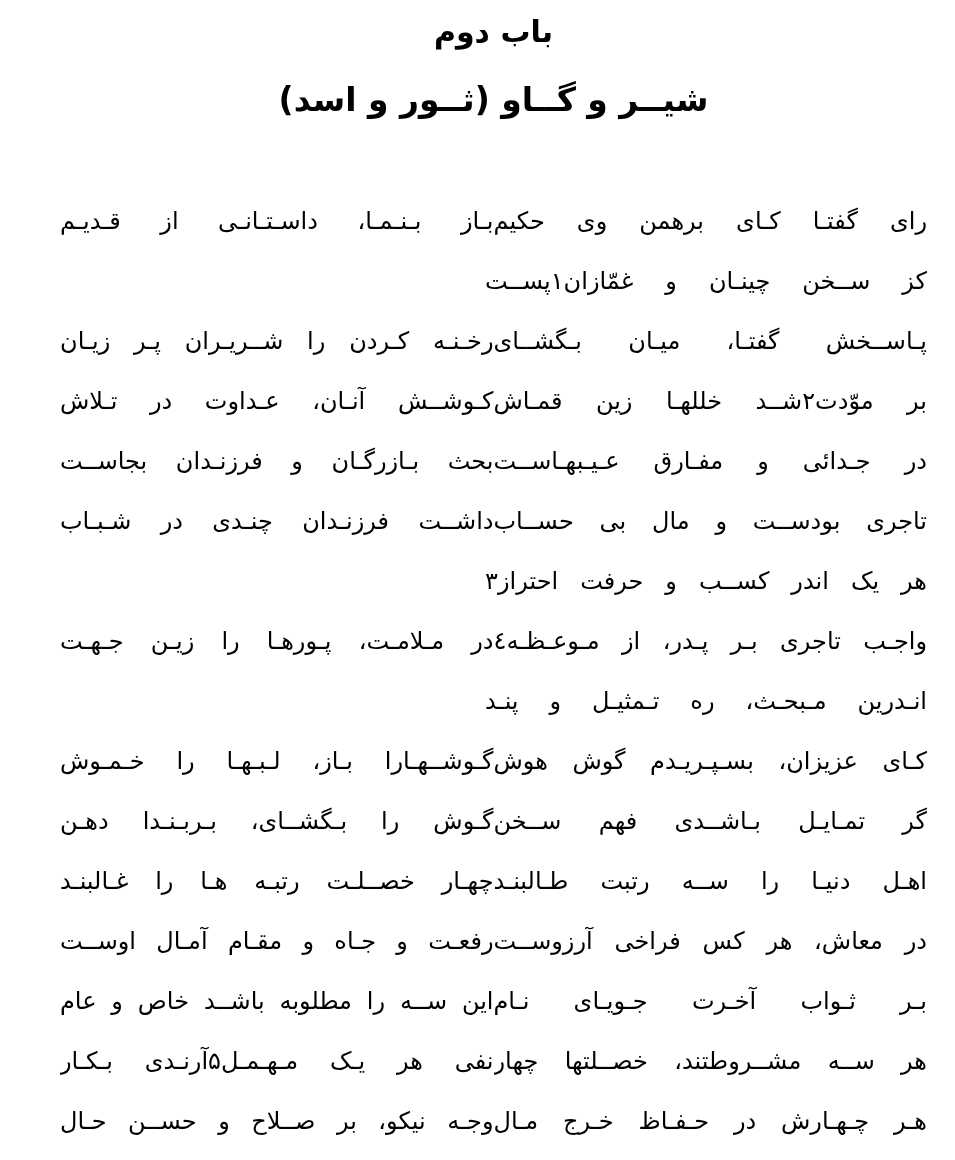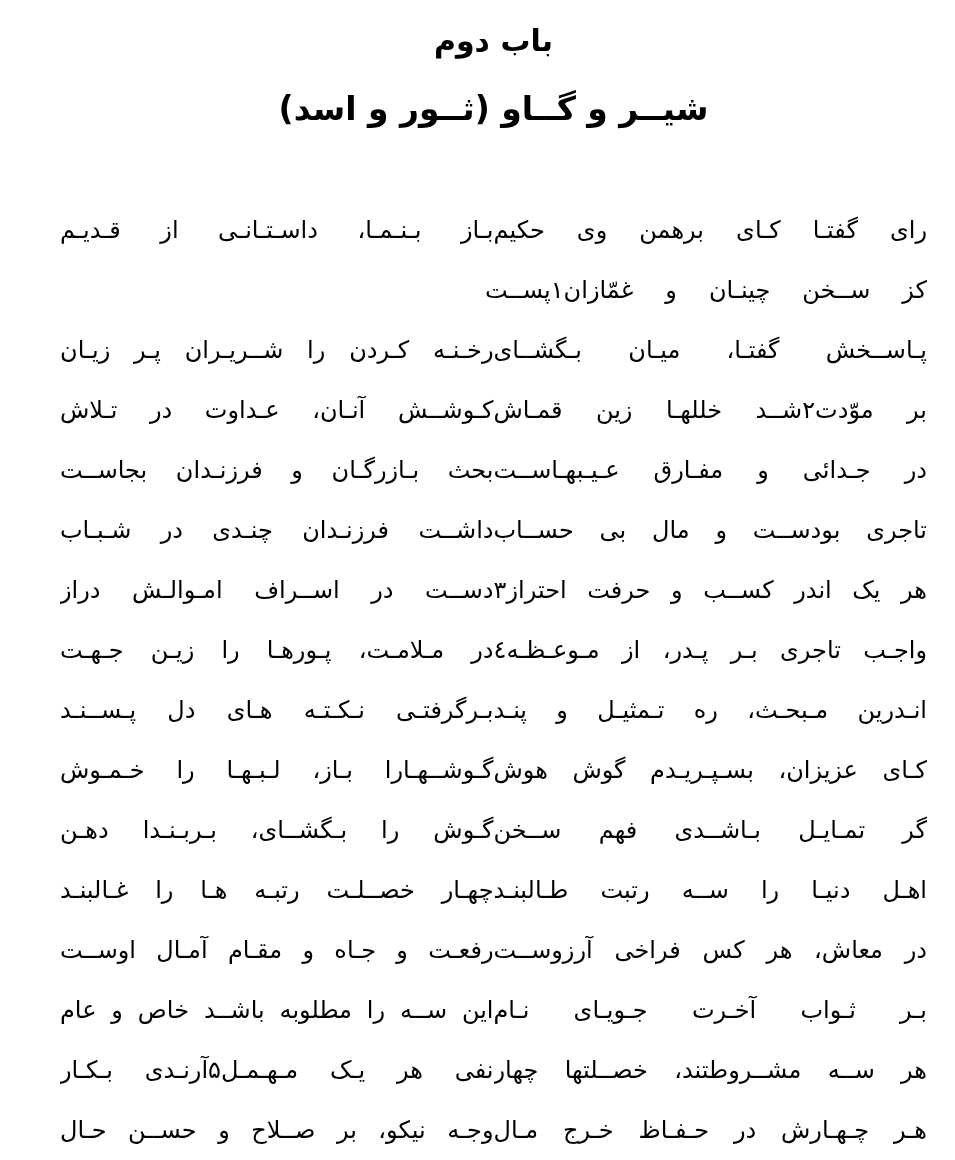--- a/index.html
+++ b/index.html
@@ -10,21 +10,21 @@
   .page {
     position: relative;
     width: 923px;
     height: 1160px;
     background: #ffffff;
     color: #000000;
     font-family: "DejaVu Sans", sans-serif;
     direction: rtl;
     overflow: hidden;
     box-sizing: border-box;
-    padding: 17px 28px 0 28px;
+    padding: 8px 28px 0 28px;
   }
   .titles {
     text-align: center;
   }
   .title-main {
     font-size: 30px;
     font-weight: bold;
     line-height: 1.2;
     margin-top: 6px;
     letter-spacing: 0;
@@ -85,29 +85,27 @@
     <div class="couplet-row">
       <div class="hemistich first">در جـدائی و مفـارق عـیـبهـاســت</div>
       <div class="hemistich second">بحث بـازرگـان و فرزنـدان بجاســت</div>
     </div>
     <div class="couplet-row">
       <div class="hemistich first">تاجری بودســت و مال بی حســاب</div>
       <div class="hemistich second">داشــت فرزنـدان چنـدی در شـبـاب</div>
     </div>
     <div class="couplet-row">
       <div class="hemistich first">هر یک اندر کســب و حرفت احتراز۳</div>
-      <div class="hemistich second">دســت در اســراف امـوالـش دراز</div>
     </div>
     <div class="couplet-row">
       <div class="hemistich first">واجـب تاجری بـر پـدر، از مـوعـظـه٤</div>
       <div class="hemistich second">در مـلامـت، پـورهـا را زیـن جـهـت</div>
     </div>
     <div class="couplet-row">
       <div class="hemistich first">انـدرین مـبحـث، ره تـمثیـل و پنـد</div>
-      <div class="hemistich second">بـرگرفتـی نـکـتـه هـای دل پـســنـد</div>
     </div>
     <div class="couplet-row">
       <div class="hemistich first">کـای عزیزان، بسـپـریـدم گوش هوش</div>
       <div class="hemistich second">گـوشــهـارا بـاز، لـبـهـا را خـمـوش</div>
     </div>
     <div class="couplet-row">
       <div class="hemistich first">گر تمـایـل بـاشــدی فهم ســخن</div>
       <div class="hemistich second">گـوش را بـگشــای، بـربـنـدا دهـن</div>
     </div>
     <div class="couplet-row">

